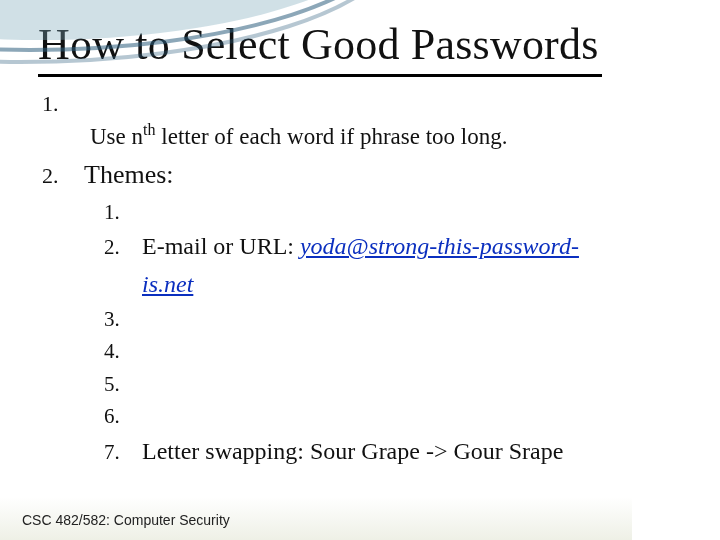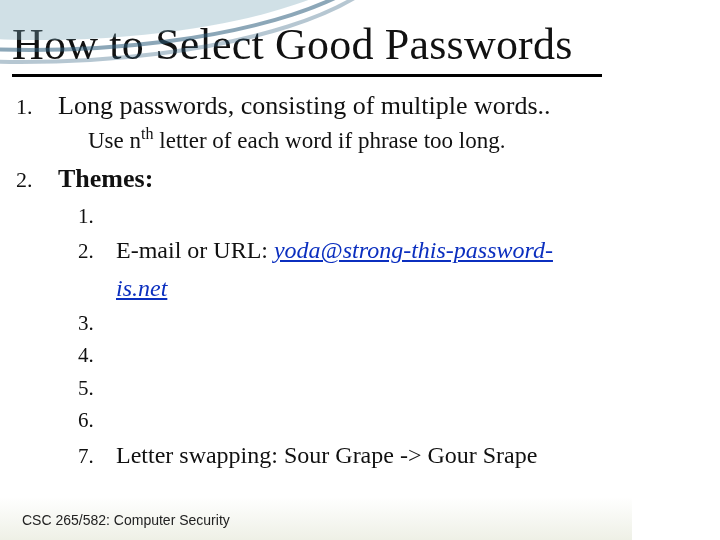--- a/index.html
+++ b/index.html
@@ -11,21 +11,21 @@
     font-family: "Palatino Linotype", "Book Antiqua", Palatino, Georgia, serif;
     background: #ffffff;
     position: relative;
   }
   .slide {
     width: 632px;
     height: 540px;
     background: linear-gradient(to bottom, #ffffff 0%, #ffffff 92%, #eef0e6 100%);
     position: relative;
     box-sizing: border-box;
-    padding: 18px 30px 0 12px;
+    padding: 18px 30px 0 38px;
   }
   
   .swoosh {
     position: absolute;
     top: -140px;
     left: -220px;
     width: 620px;
     height: 220px;
     pointer-events: none;
   }
@@ -58,36 +58,35 @@
     font-size: 22px;
     flex: 0 0 42px;
     text-align: left;
     padding-left: 4px;
   }
   .li1 .txt {
     font-size: 26px;
   }
   .subline {
     font-size: 23px;
-    margin: 4px 0 0 76px;
+    margin: 4px 0 0 52px;
   }
   .themes-head {
     display: flex;
     align-items: baseline;
     margin-top: 10px;
   }
   .themes-head .num {
     width: 42px;
     flex: 0 0 42px;
     font-size: 22px;
     padding-left: 4px;
   }
   .themes-head .txt {
     font-size: 26px;
-    font-weight: bold;
   }
   .sublist {
     margin: 6px 0 0 66px;
   }
   .sublist .srow {
     display: flex;
     align-items: baseline;
     font-size: 24px;
     line-height: 1.55;
   }
@@ -122,21 +121,20 @@
     <ellipse class="band" cx="240" cy="80" rx="380" ry="122" style="opacity:0.35"></ellipse>
   </svg>
 
   <h1 class="title">How to Select Good Passwords</h1>
   <hr class="title-rule">
 
   <div class="list">
 
     <div class="li1">
       <div class="num">1.</div>
-      <div class="txt">Long passwords, consisting of multiple words..</div>
     </div>
     <div class="subline">
       <span>Use n</span><sup>th</sup><span> letter of each word if phrase too long.</span>
     </div>
 
     <div class="themes-head">
       <div class="num">2.</div>
       <div class="txt">Themes:</div>
     </div>
 
@@ -163,14 +161,14 @@
         <div class="snum">6.</div>
       </div>
       <div class="srow">
         <div class="snum">7.</div>
         <div>Letter swapping: Sour Grape -&gt; Gour Srape</div>
       </div>
     </div>
 
   </div>
 
-  <div class="footer">CSC 265/582: Computer Security</div>
+  <div class="footer">CSC 482/582: Computer Security</div>
 </div>
 
 </body></html>

